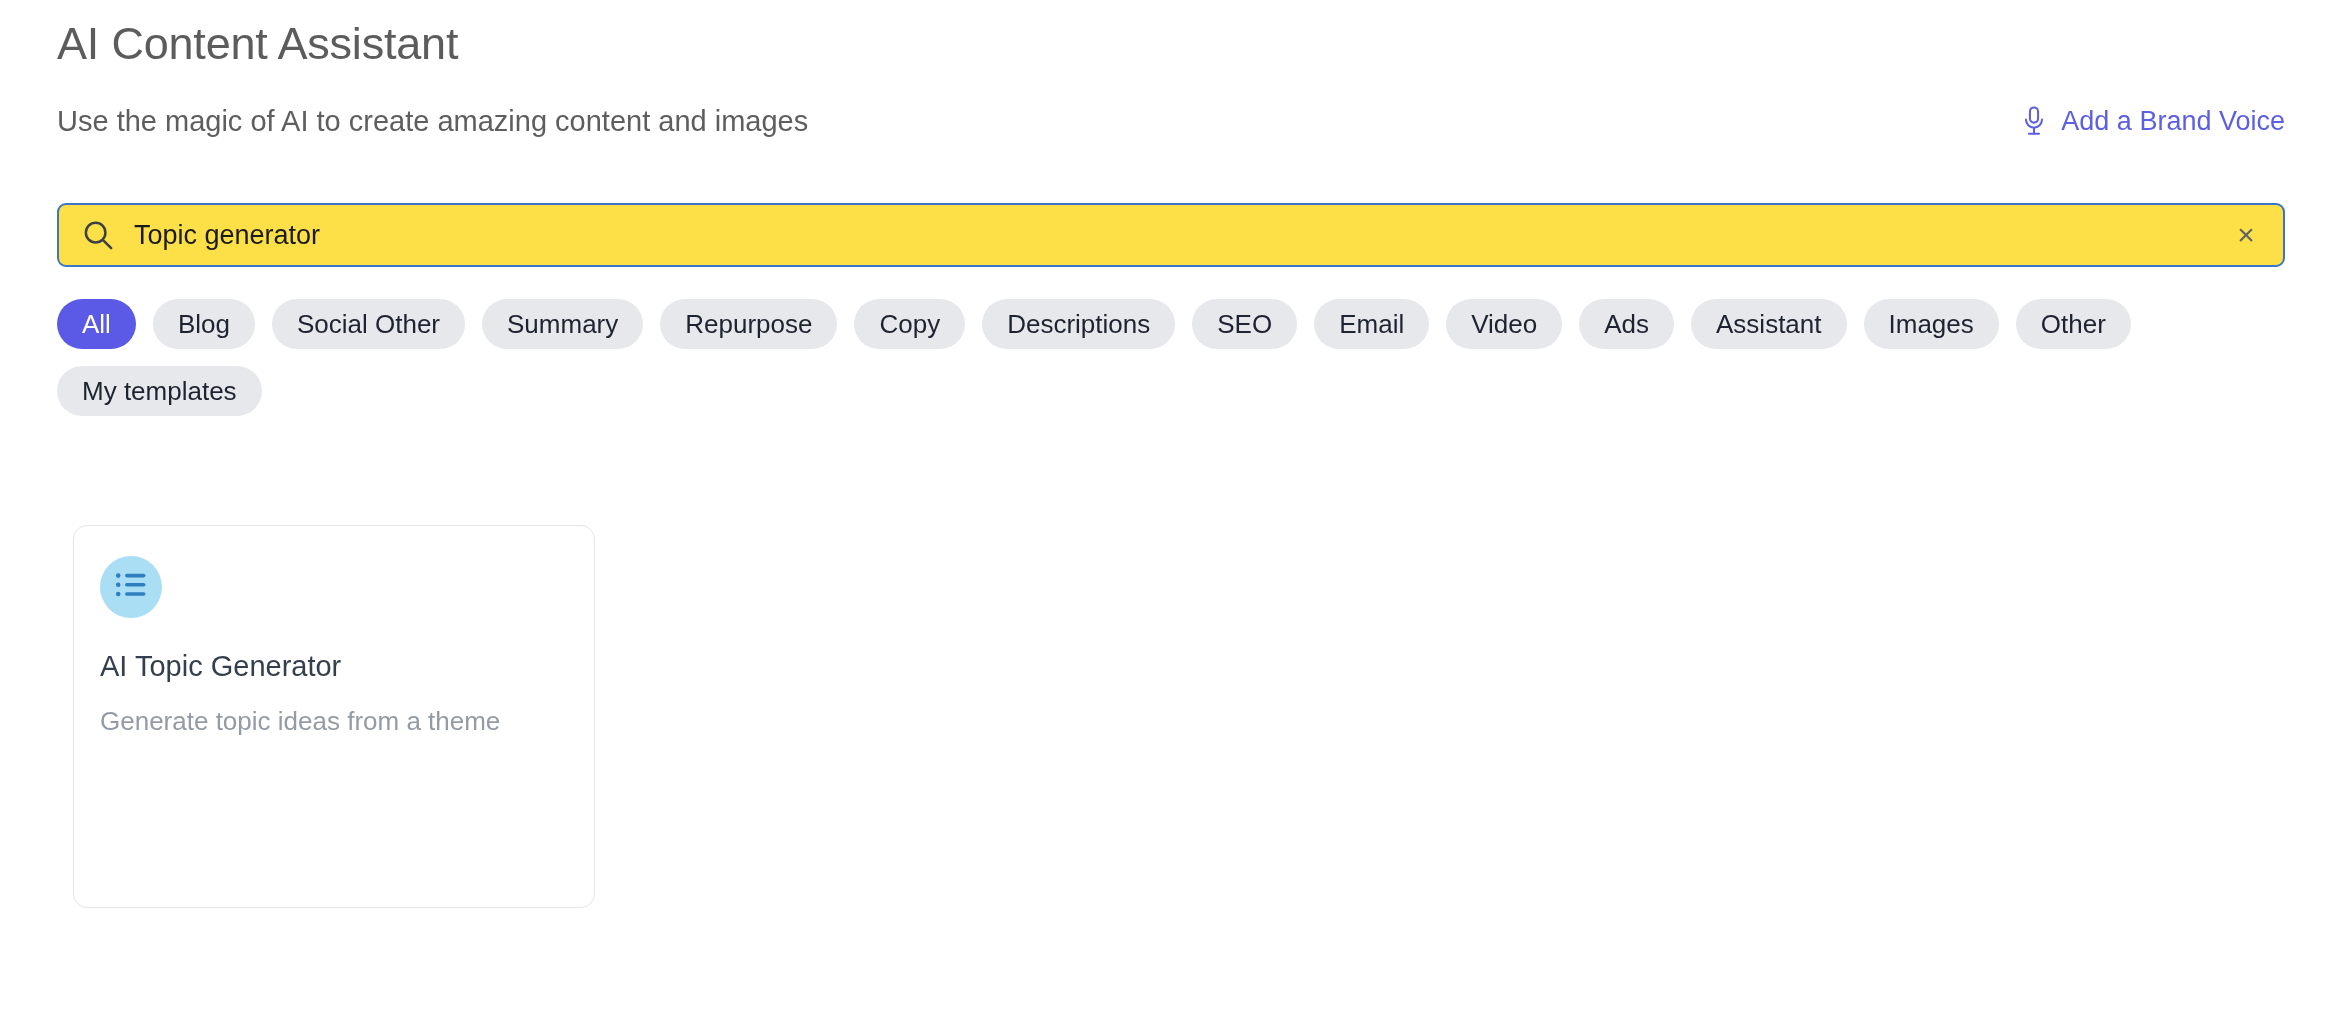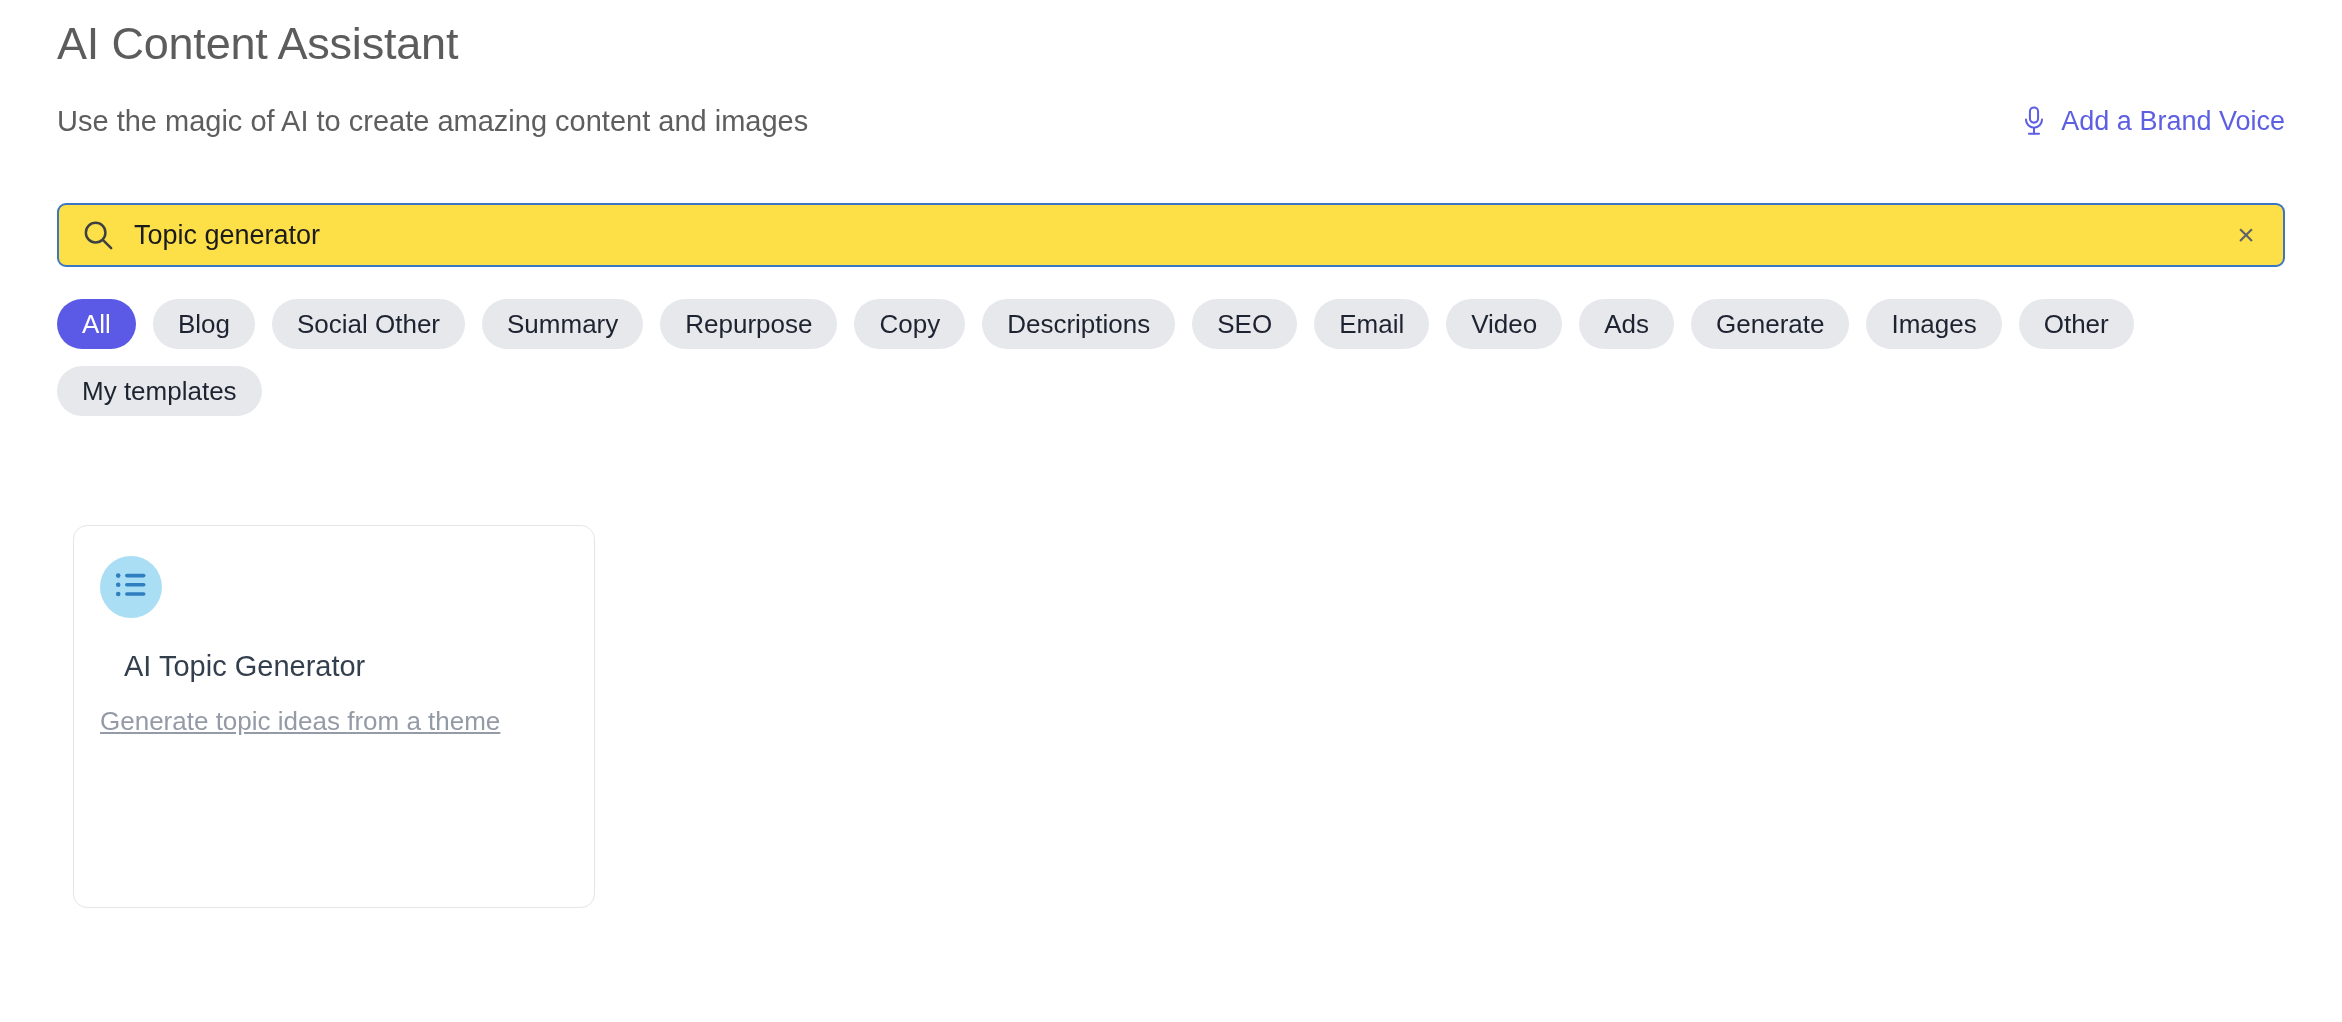--- a/index.html
+++ b/index.html
@@ -189,29 +189,27 @@
     align-items: center;
     justify-content: center;
   }
   .card-title {
     margin-top: 30px;
     font-size: 29px;
     line-height: 36px;
     color: #343f4e;
     font-weight: 400;
     white-space: nowrap;
-    margin-left: 24px;
   }
   .card-desc {
     margin-top: 20px;
     font-size: 26px;
     line-height: 34px;
     color: #949ba6;
     font-weight: 400;
-    text-decoration: underline;
   }
 </style>
 </head>
 <body>
 
 <div class="page">
 
   <div class="header">
     <div class="page-title">AI Content Assistant</div>
     <div class="page-subtitle">Use the magic of AI to create amazing content and images</div>
@@ -247,21 +245,21 @@
     <div class="chip">Blog</div>
     <div class="chip">Social Other</div>
     <div class="chip">Summary</div>
     <div class="chip">Repurpose</div>
     <div class="chip">Copy</div>
     <div class="chip">Descriptions</div>
     <div class="chip">SEO</div>
     <div class="chip">Email</div>
     <div class="chip">Video</div>
     <div class="chip">Ads</div>
-    <div class="chip">Generate</div>
+    <div class="chip">Assistant</div>
     <div class="chip">Images</div>
     <div class="chip">Other</div>
     <div class="chip">My templates</div>
   </div>
 
   <div class="card-grid">
     <div class="template-card">
       <div class="card-icon">
         <span>
           <svg width="32" height="28" viewBox="0 0 32 28" fill="none" xmlns="http://www.w3.org/2000/svg">

